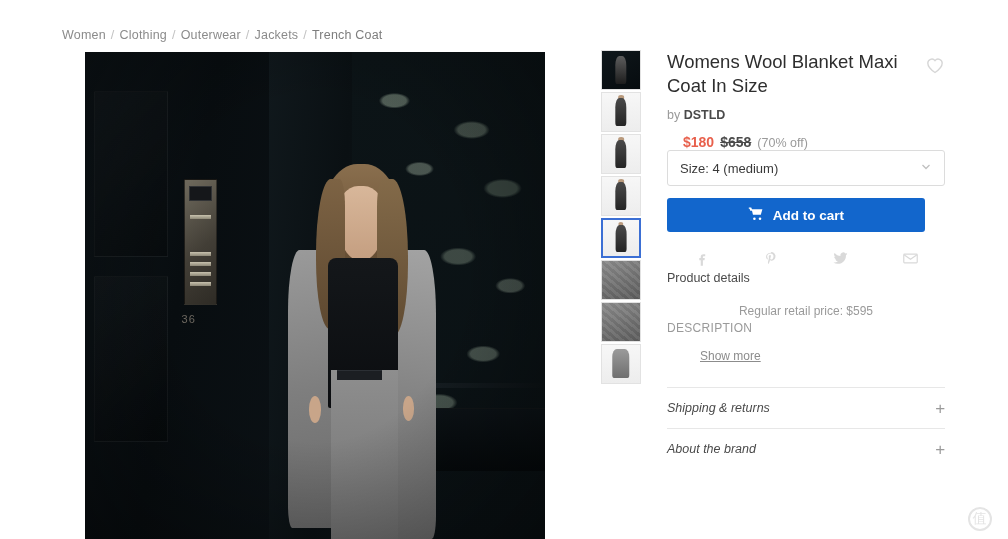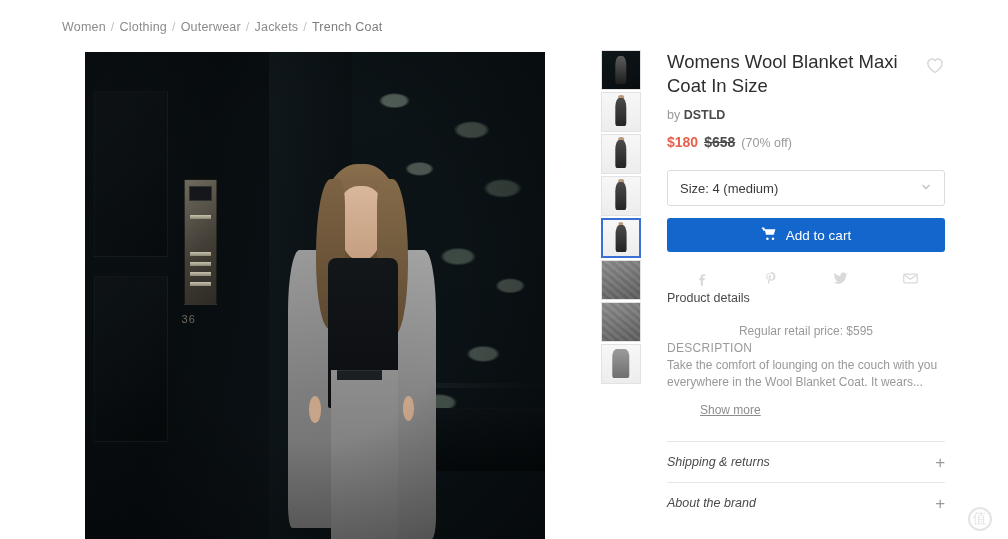--- a/index.html
+++ b/index.html
@@ -7,21 +7,21 @@
     margin: 0; padding: 0;
     width: 1008px; height: 539px;
     background: #ffffff;
     font-family: "Liberation Sans", sans-serif;
     overflow: hidden;
   }
   .page { position: relative; width: 1008px; height: 539px; background:#fff; }
 
   
   .breadcrumb {
-    position: absolute; left: 62px; top: 20px;
+    position: absolute; left: 62px; top: 28px;
     font-size: 12.5px; color: #8b8b8b; letter-spacing: .2px;
     display: flex; align-items: center; gap: 5px; white-space: nowrap;
   }
   .breadcrumb .crumb { color: #8b8b8b; text-decoration: none; }
   .breadcrumb .crumb:last-child { color: #7d7d7d; }
   .breadcrumb .sep { color: #c2c2c2; }
 
   
   .hero-wrap {
     position: absolute; left: 85px; top: 52px;
@@ -185,45 +185,45 @@
   }
 
   
   .info { position:absolute; left:667px; top:50px; width:278px; }
   .title {
     font-size:18.5px; line-height:24px; color:#2e2e2e;
     font-weight:400; margin:0; padding-right:26px;
   }
   .brand { margin-top:10px; font-size:12.5px; color:#9a9a9a; }
   .brand b { color:#4a4a4a; font-weight:700; }
-  .price-row { margin-top:12px; font-size:14px; display:flex; align-items:baseline; gap:6px; }
+  .price-row { margin-top:12px; font-size:14px; display:flex; align-items:baseline; gap:6px;margin-left:16px; }
   .price-sale { color:#e8604c; font-weight:700; }
   .price-orig { color:#4a4a4a; font-weight:700; text-decoration: line-through; }
   .price-off { color:#9a9a9a; font-size:12.5px; font-weight:400; }
 
   .wishlist {
     position:absolute; right:-2px; top:2px; width:24px; height:24px;
     cursor:pointer; color:#d6d6d6;
   }
 
   .size-select {
-    margin-top:20px; height:36px; width:278px;
+    height:36px; width:278px;
     border:1px solid #dcdcdc; border-radius:3px; background:#fff;
     display:flex; align-items:center; padding:0 12px;
     font-size:13px; color:#3a3a3a; cursor:pointer; position:relative;
   }
   .size-select .chev {
     position:absolute; right:12px; top:50%; transform:translateY(-50%);
     color:#c0c0c0;
   }
 
   .cart-btn {
-    margin-top:12px; width:278px; height:34px;
+    margin-top:12px; width:258px; height:34px;
     background:#1266cc; border:none; border-radius:3px;
-    color:#fff; font-size:13.5px; font-weight:400;
+    color:#fff; font-size:13.5px; font-weight:700;
     display:flex; align-items:center; justify-content:center; gap:9px;
     cursor:pointer; font-family:"Liberation Sans", sans-serif;
   }
 
   .share-row {
     margin-top:17px; width:278px;
     display:flex; align-items:center; justify-content:space-around;
     color:#d9d9d9;
   }
   .share-row .ic { cursor:pointer; line-height:1; }
@@ -408,21 +408,20 @@
           <path d="M3.8 7.2 12 13l8.2-5.8"></path>
         </svg>
       </span>
     </div>
 
     <div class="details-head">Product details</div>
 
     <div class="details-body">
       <p class="retail">Regular retail price: $595</p>
       <p class="desc-label">DESCRIPTION</p>
-      <p>Take the comfort of lounging on the couch with you everywhere in the Wool Blanket Coat. It wears...</p>
       <span class="show-more">Show more</span>
     </div>
 
     <div class="divider"></div>
 
     <div class="accordion">
       <span>Shipping &amp; returns</span>
       <span class="plus">+</span>
     </div>
 

